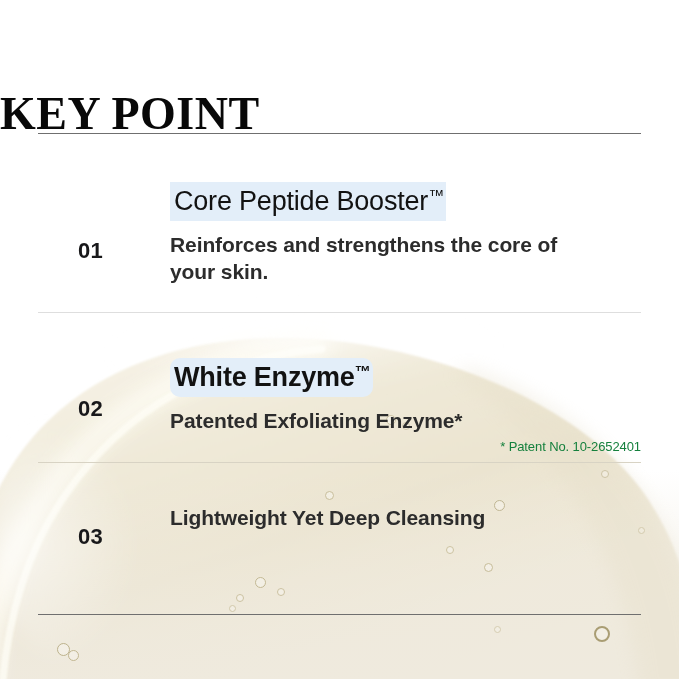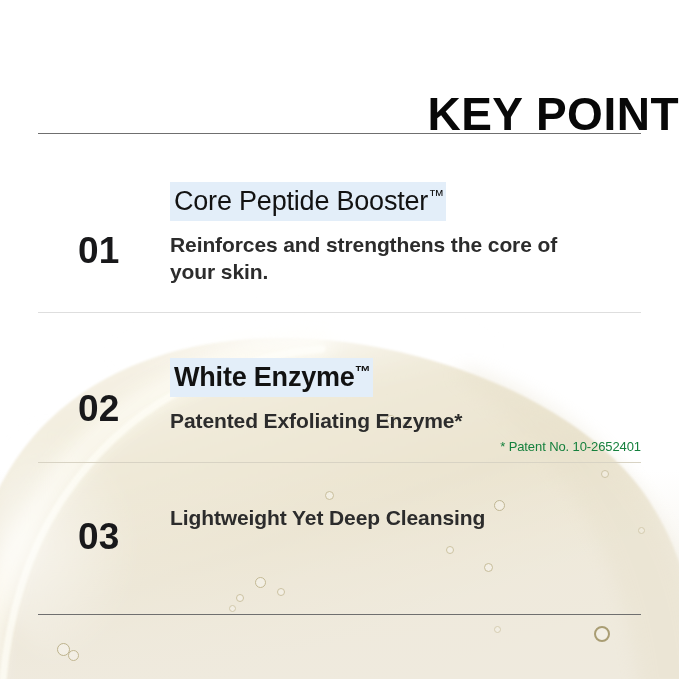--- a/index.html
+++ b/index.html
@@ -39,27 +39,27 @@
     z-index: 2;
     width: 679px;
     height: 679px;
   }
 
   .page-title {
     position: absolute;
     left: 0;
     top: 57px;
     width: 679px;
-    text-align: right;
+    text-align: left;
     font-size: 46px;
     line-height: 52px;
     font-weight: 700;
     letter-spacing: 0.5px;
     color: #080808;
-    font-family: Liberation Sans, sans-serif;
+    font-family: Liberation Serif, serif;
   }
 
   .rule {
     position: absolute;
     left: 38px;
     width: 603px;
     height: 0;
     border-top: 1px solid #808080;
   }
   .rule.strong { border-top-color: #6f6f6f; }
@@ -76,21 +76,21 @@
     left: 0;
     width: 679px;
   }
   #point-1 { top: 176px; }
   #point-2 { top: 352px; }
   #point-3 { top: 504px; }
 
   .point-number {
     position: absolute;
     left: 78px;
-    font-size: 37px;
+    font-size: 22px;
     line-height: 34px;
     font-weight: 700;
     color: #18181a;
     letter-spacing: 0.2px;
   }
   #point-1 .point-number { top: 58px; }
   #point-2 .point-number { top: 40px; }
   #point-3 .point-number { top: 16px; }
 
   .point-body {
@@ -109,21 +109,21 @@
     box-decoration-break: clone;
     -webkit-box-decoration-break: clone;
     padding: 4px 2px 5px 4px;
     letter-spacing: -0.2px;
   }
   .point-title .tm {
     font-size: 16px;
     vertical-align: 9px;
     letter-spacing: 0;
   }
-  #point-2 .point-title { font-weight: 700; }
+  #point-2 .point-title { font-weight: 700; border-radius: 10px; }
   #point-2 .point-title .tm { font-weight: 700; }
 
   .point-desc {
     margin-top: 10px;
     font-size: 21px;
     line-height: 27px;
     font-weight: 700;
     color: #2c2c2c;
     letter-spacing: -0.1px;
     max-width: 400px;

